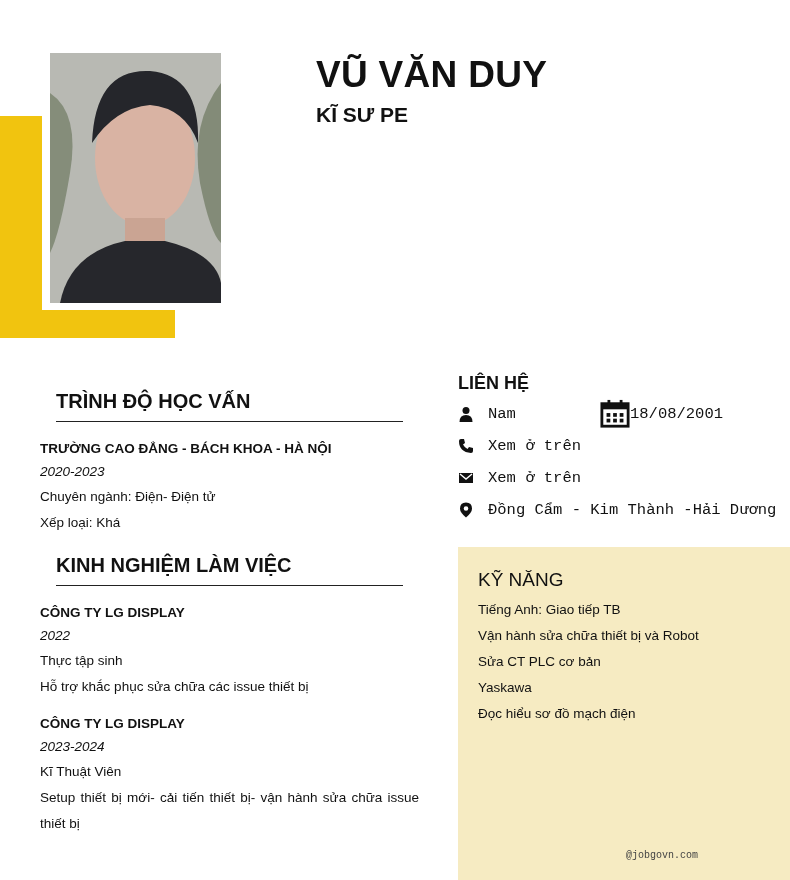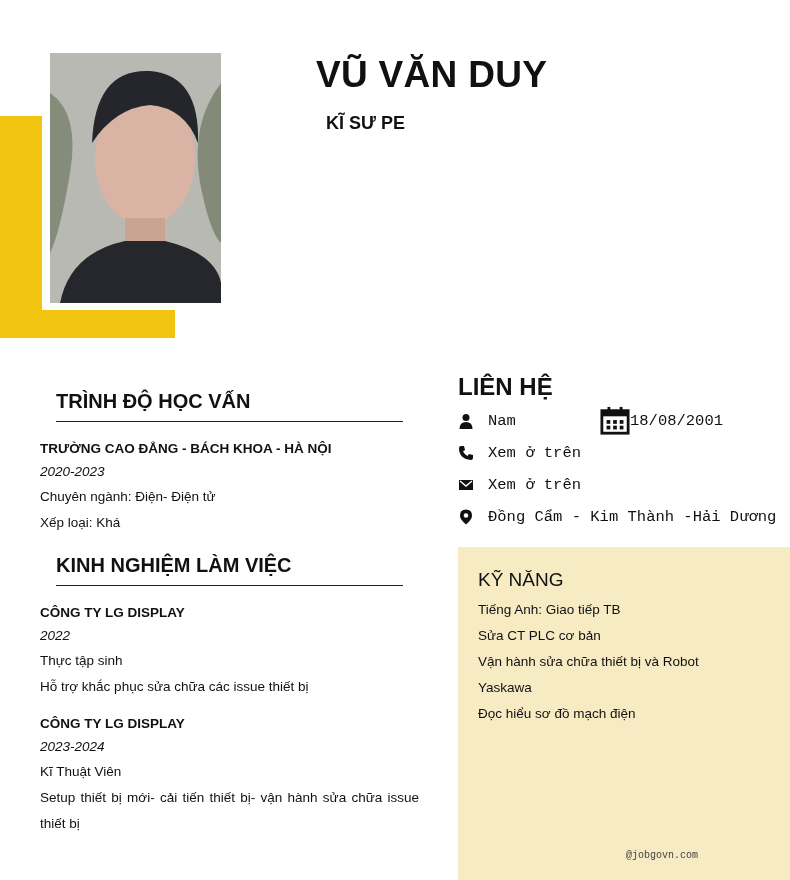--- a/index.html
+++ b/index.html
@@ -4,33 +4,33 @@
 <style>
   html, body { margin:0; padding:0; }
   body { width:790px; height:880px; background:#ffffff; position:relative; overflow:hidden;
          font-family:"Liberation Sans", "DejaVu Sans", sans-serif; color:#111; }
   .accent-v { position:absolute; left:0; top:116px; width:42px; height:222px; background:#f1c40f; }
   .accent-h { position:absolute; left:0; top:310px; width:175px; height:28px; background:#f1c40f; }
   .photo { position:absolute; left:50px; top:53px; width:171px; height:250px; overflow:hidden;
            background:linear-gradient(180deg,#b9b9b4 0%,#9a9f92 35%,#7f8478 60%,#5c5c5c 80%,#2a2b30 100%); }
   .photo svg { width:100%; height:100%; display:block; }
   .name { position:absolute; left:316px; top:54px; font-size:37px; font-weight:bold; letter-spacing:0.3px; margin:0; }
-  .title { position:absolute; left:316px; top:103px; font-size:18px; font-weight:bold; margin:10px; }
+  .title { position:absolute; left:316px; top:103px; font-size:21px; font-weight:bold; margin:0; }
 
   .left-col { position:absolute; left:40px; top:374px; width:379px; }
   .sec-title { font-size:20px; font-weight:bold; margin:16px; padding-bottom:8px; border-bottom:1px solid #222; }
   .entry { margin-top:12px; }
   .entry-org { font-size:13.5px; font-weight:bold; line-height:22px; }
   .entry-date { font-size:13.5px; font-style:italic; line-height:24px; }
   .entry-line { font-size:13.5px; line-height:26px; }
   .entry-line.justify { text-align:justify; }
   .sec-gap { margin-top:14px; }
 
   .contact { position:absolute; left:458px; top:373px; width:332px; }
-  .contact-title { font-size:24px; font-weight:bold; margin:0 0 4px 0; }
+  .contact-title { font-size:18px; font-weight:bold; margin:0 0 4px 0; }
   .c-row { display:flex; align-items:center; height:32px; font-size:15.5px;font-family:Liberation Mono, monospace; }
   .c-icon { width:30px; display:flex; align-items:center; }
   .c-icon svg { width:16px; height:16px; }
   .c-text { }
   .c-pair { width:110px; }
   .c-icon2 { width:30px; display:flex; align-items:center; }
 
   .side-box { position:absolute; left:458px; top:547px; width:332px; height:333px; background:#f6ebc2; }
   .side-inner { padding:22px 20px 0 20px; }
   .side-title { font-size:19px; font-weight:normal; margin:0 0 6px 0; }
@@ -142,20 +142,20 @@
     </span>
     <span class="c-text">Đồng Cẩm - Kim Thành -Hải Dương</span>
   </div>
 </div>
 
 <div class="side-box">
   <div class="side-inner">
     <section>
       <h3 class="side-title">KỸ NĂNG</h3>
       <div class="side-line">Tiếng Anh: Giao tiếp TB</div>
+      <div class="side-line">Vận hành sửa chữa thiết bị và Robot</div>
       <div class="side-line">Sửa CT PLC cơ bản</div>
-      <div class="side-line">Vận hành sửa chữa thiết bị và Robot</div>
       <div class="side-line">Yaskawa</div>
       <div class="side-line">Đọc hiểu sơ đồ mạch điện</div>
     </section>
   </div>
   <div class="watermark">@jobgovn.com</div>
 </div>
 
 </body></html>

